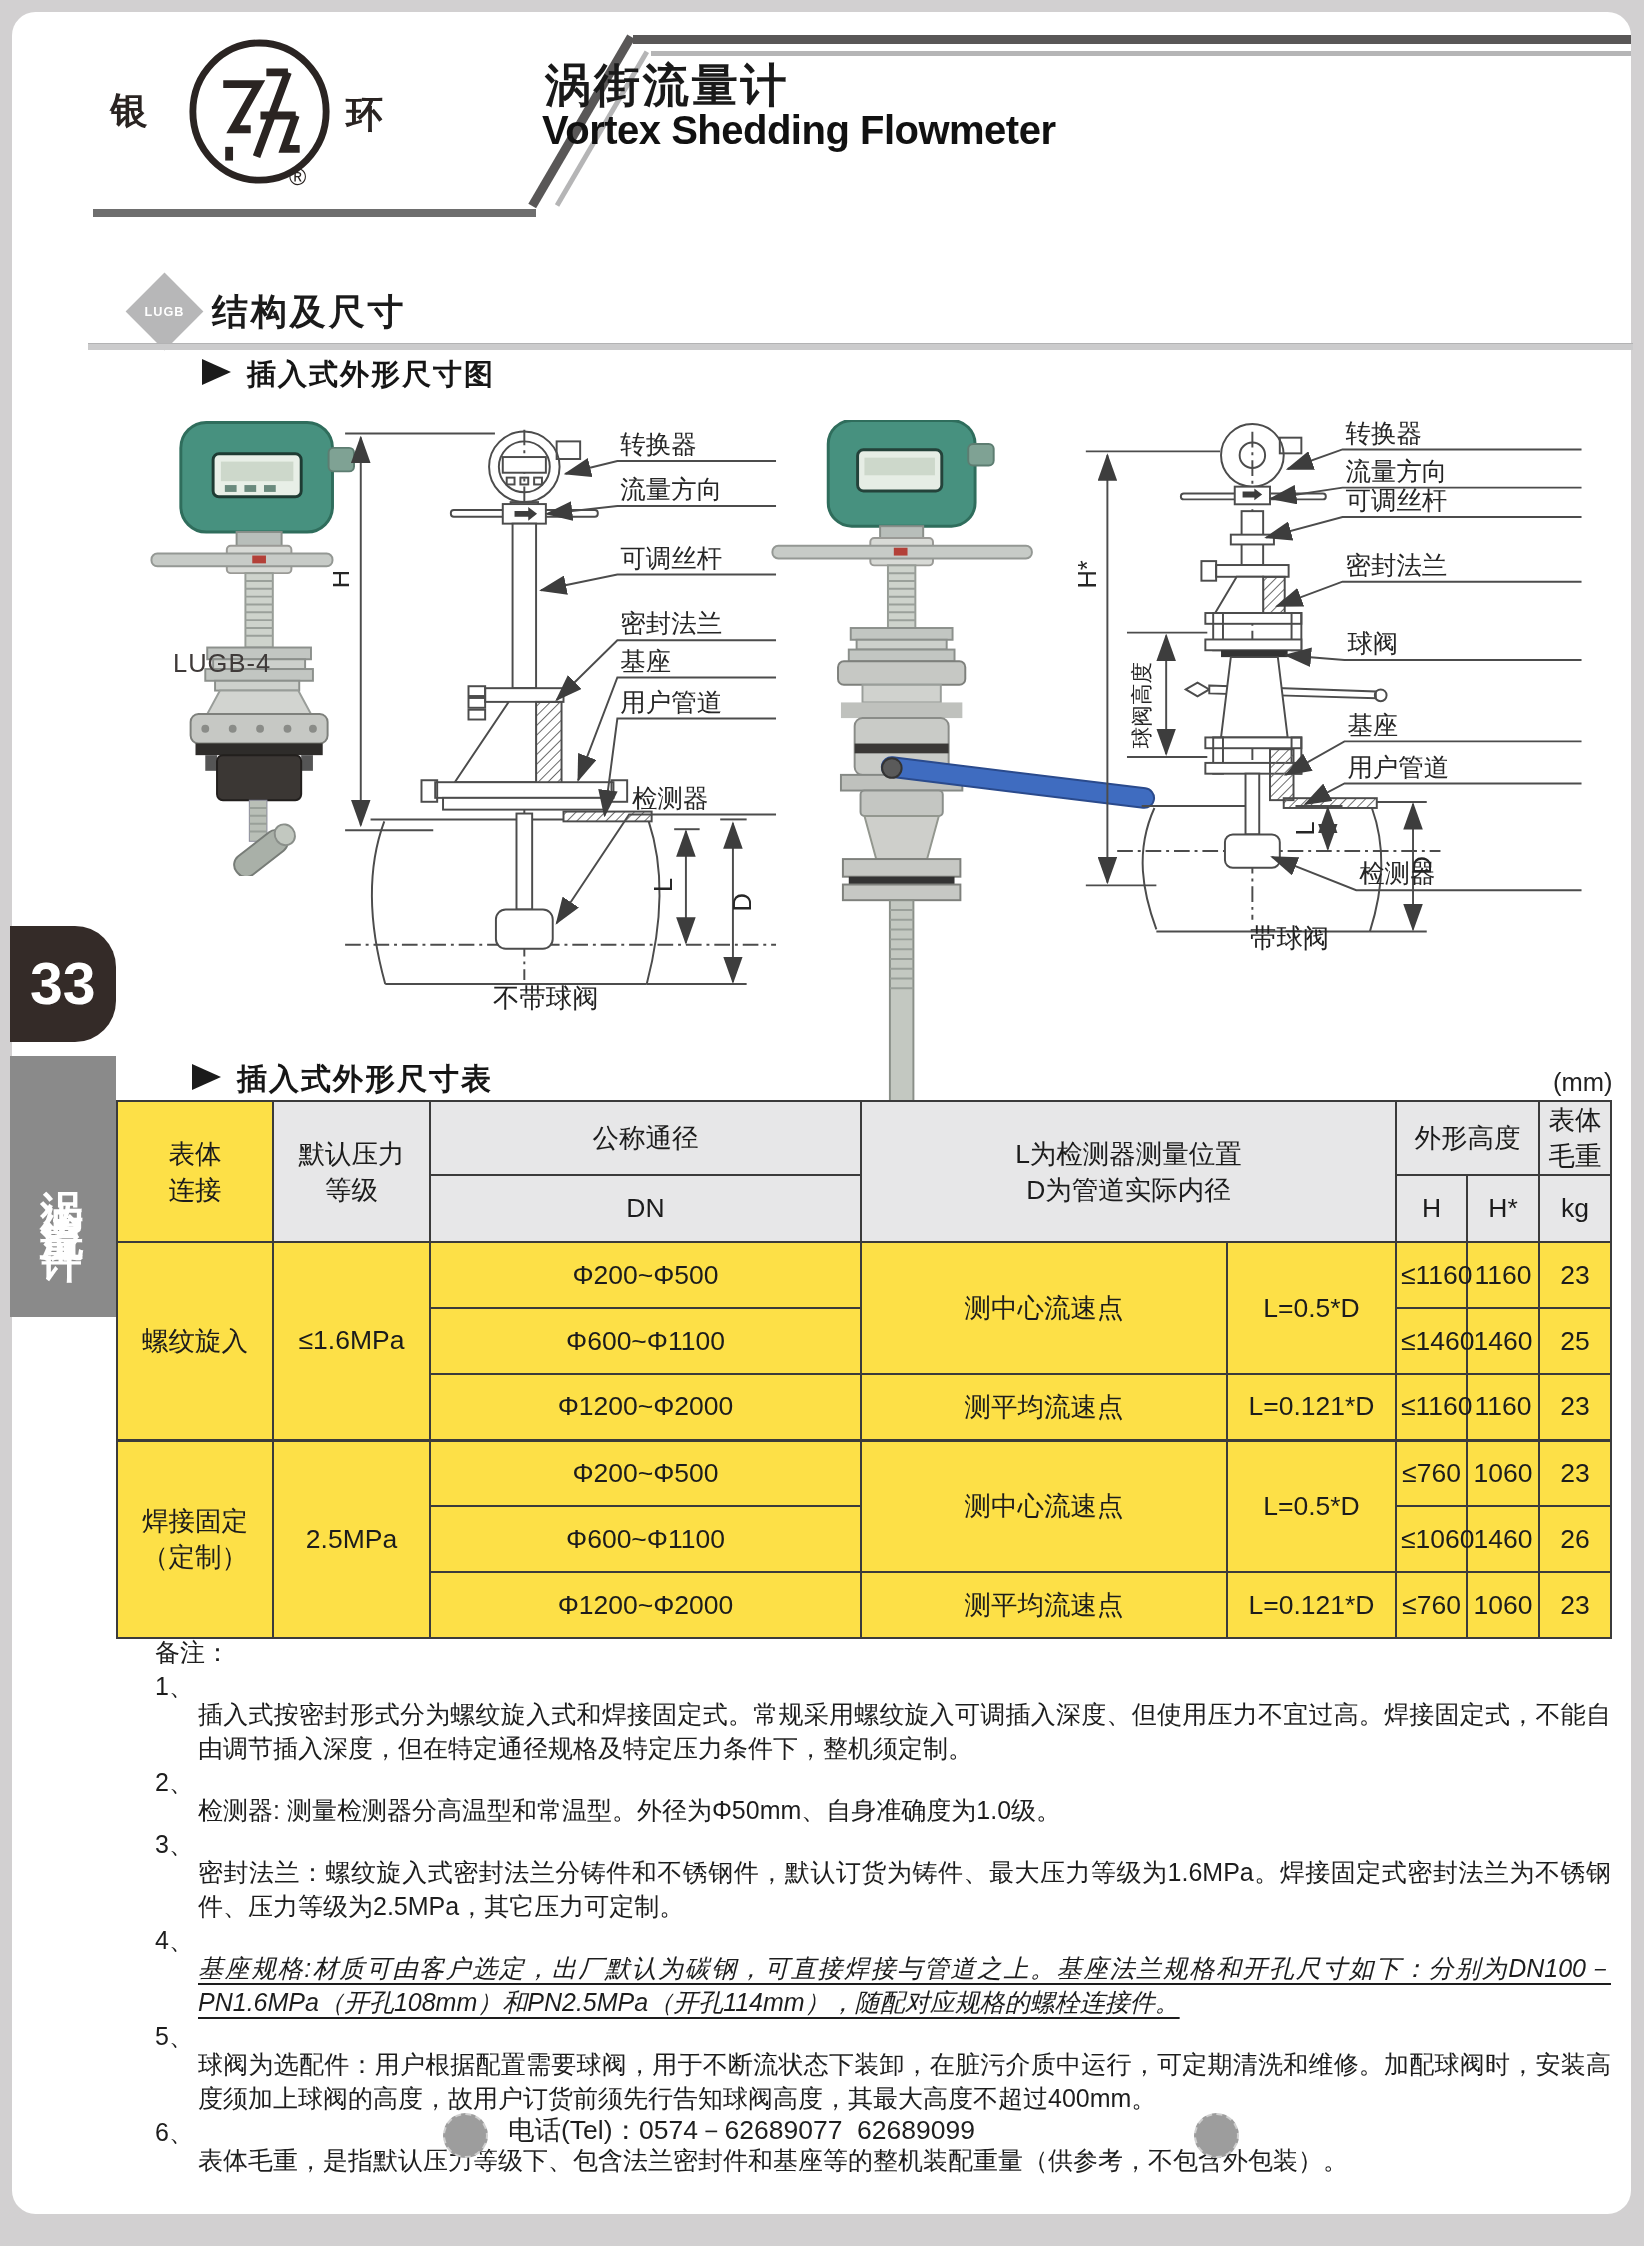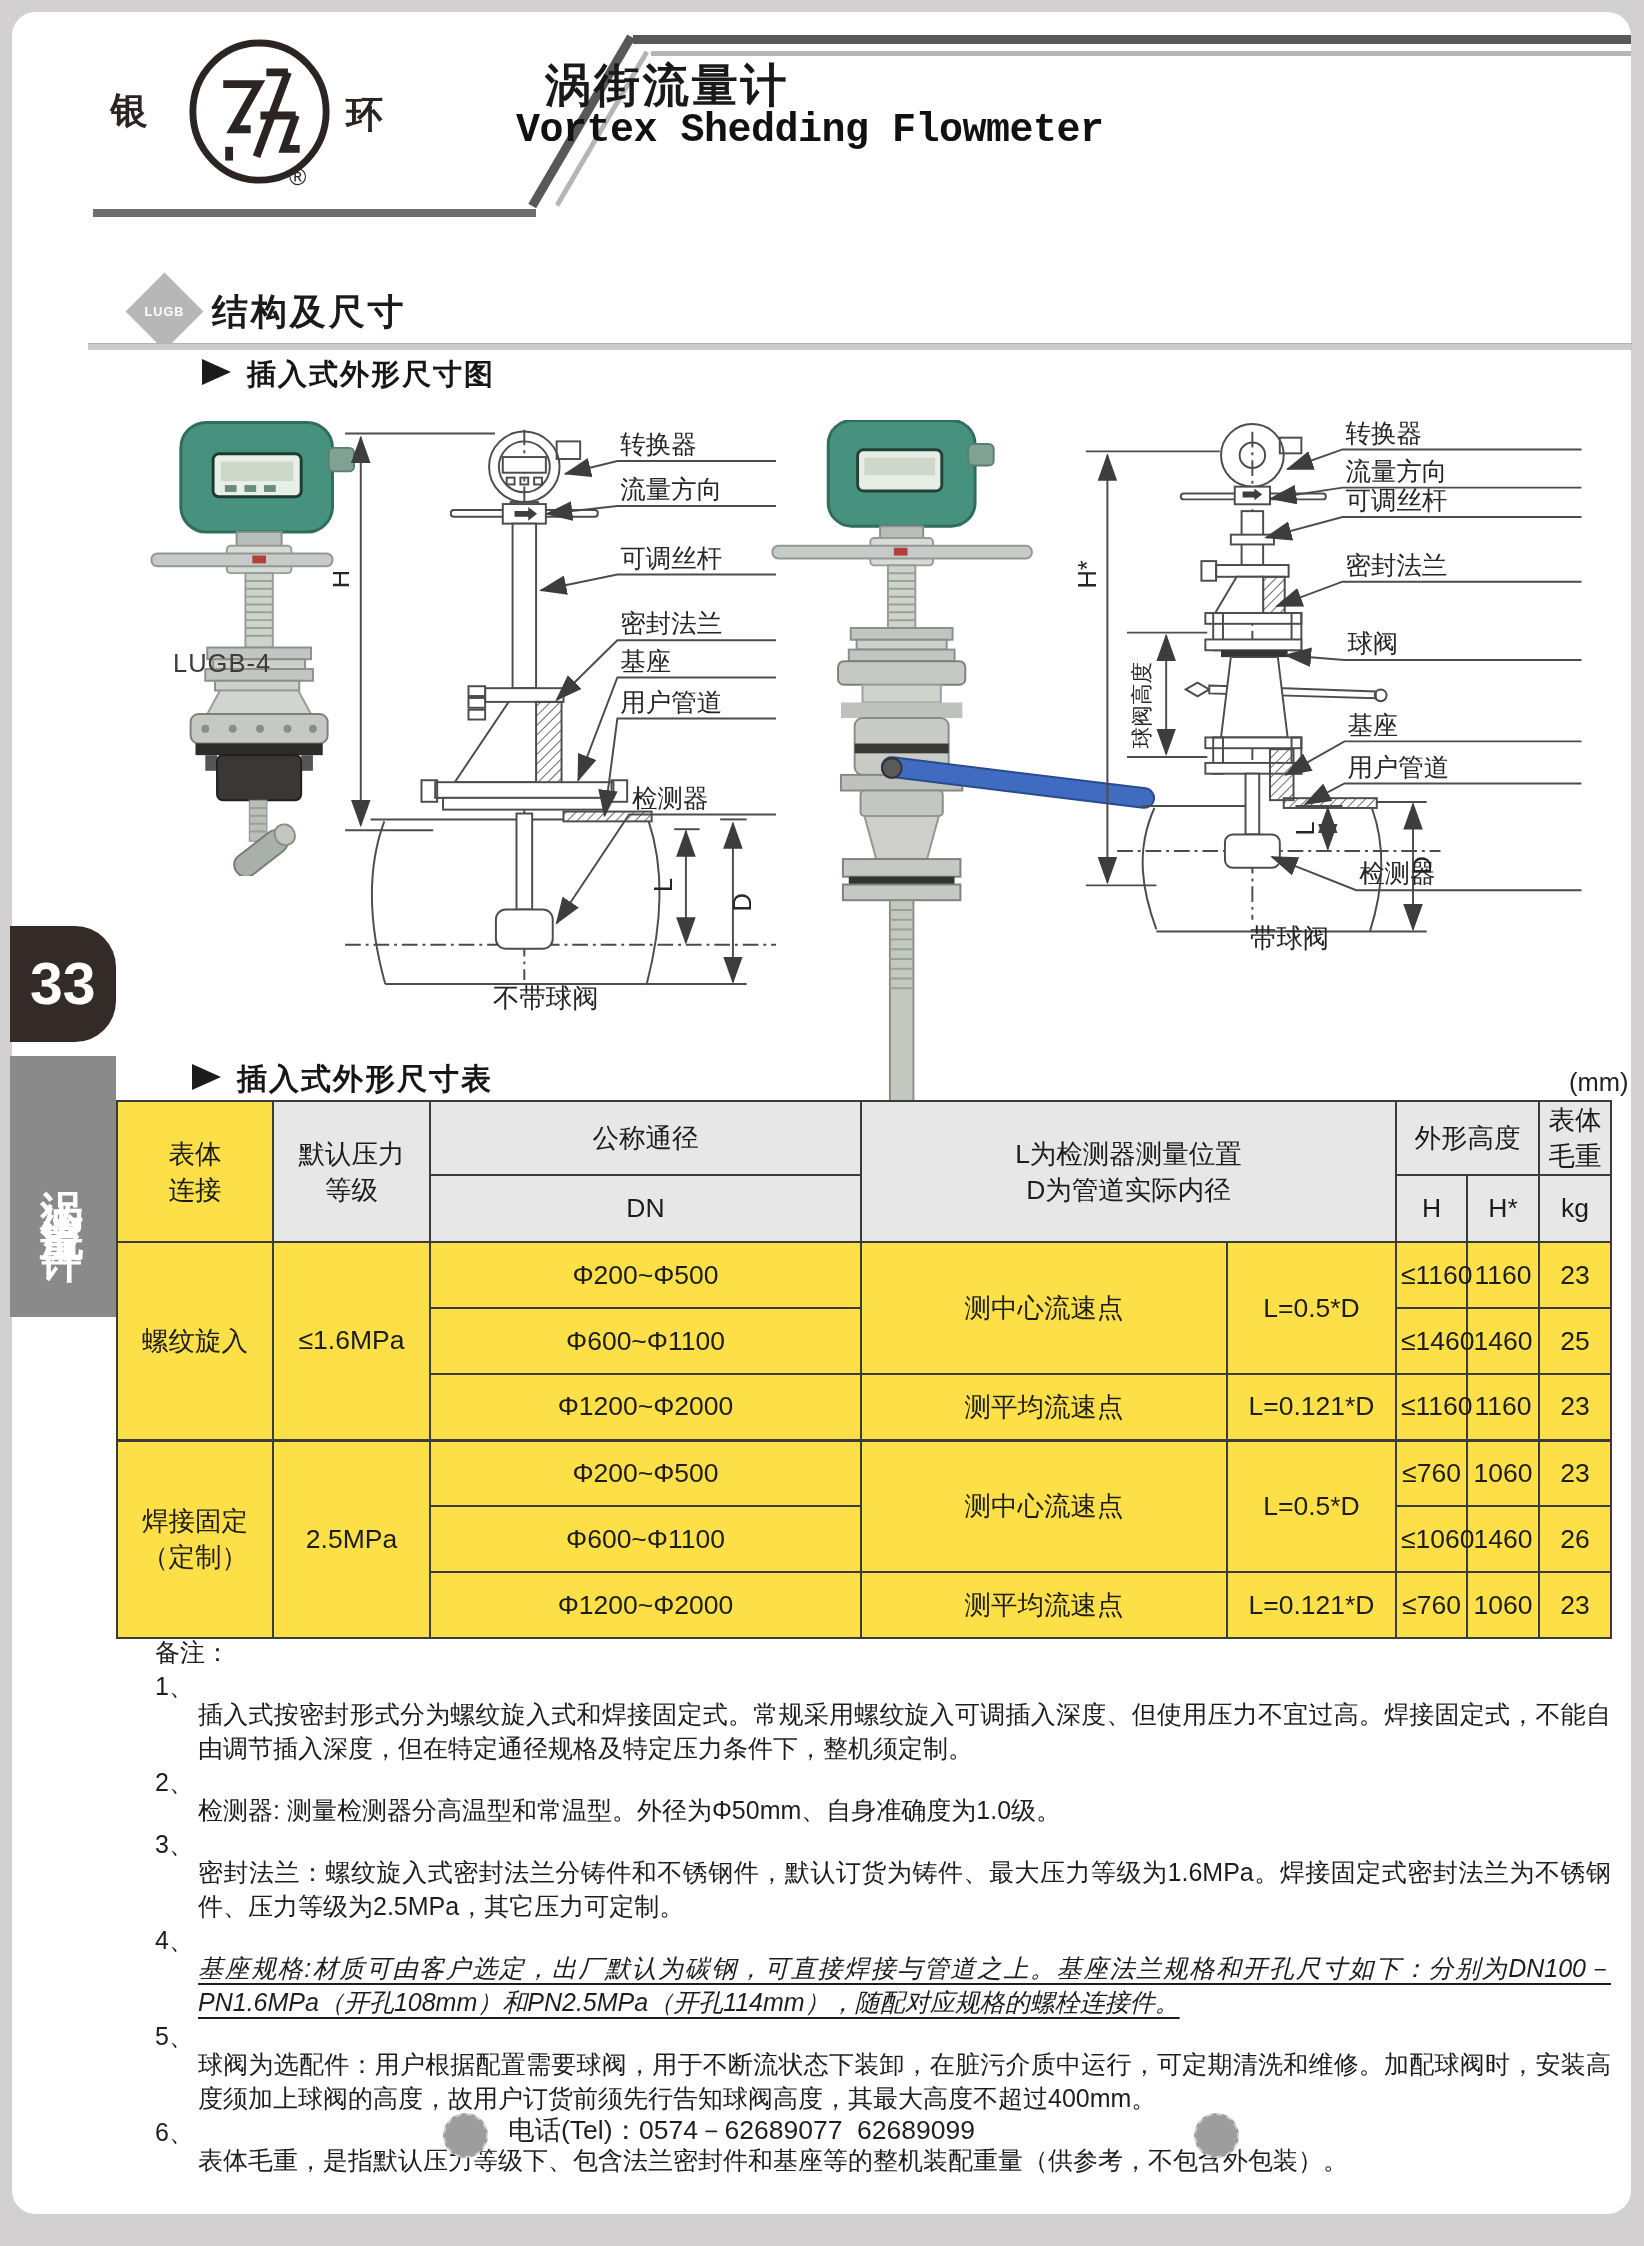--- a/index.html
+++ b/index.html
@@ -62,21 +62,21 @@
   <span class="abs reg" style="left:196px;top:125px;">®</span>
 </div>
 
 <div class="abs bar" style="left:93px;top:209px;width:443px;height:7.8px;background:#6e6e6e;"></div>
 <div class="abs" style="left:633px;top:35px;right:13.7px;height:8.8px;background:#595757;"></div>
 <div class="abs" style="left:651px;top:51px;right:13.7px;height:4.9px;background:#b5b5b6;"></div>
 <div class="abs diag" style="left:635px;top:39px;width:196px;height:8.8px;background:#595757;transform:rotate(120.3deg);"></div>
 <div class="abs diag" style="left:649px;top:53px;width:178px;height:4.9px;background:#b5b5b6;transform:rotate(120.3deg);"></div>
 
 <div class="abs title-cn" style="left:545px;top:55px;">涡街流量计</div>
-<div class="abs title-en" style="left:516px;top:108px;font-family:Liberation Mono, monospace;">Vortex Shedding Flowmeter</div>
+<div class="abs title-en" style="left:542px;top:108px;">Vortex Shedding Flowmeter</div>
 
 <div class="abs diamond" style="left:137px;top:284px;">
   <span>LUGB</span>
 </div>
 <div class="abs sec-title" style="left:212px;top:288px;">结构及尺寸</div>
 <div class="abs rule" style="left:88px;top:343px;width:1545px;height:5.9px;"></div>
 
 <div class="abs tri" style="left:202px;top:359px;"></div>
 <div class="abs subtitle" style="left:247px;top:355px;">插入式外形尺寸图</div>
 
@@ -337,21 +337,21 @@
 
 <div class="abs tab33" style="left:9.8px;top:926px;width:106px;height:116px;">
   <span>33</span>
 </div>
 <div class="abs side-gray" style="left:9.8px;top:1056px;width:106px;height:261px;">
   <span>涡街流量计</span>
 </div>
 
 <div class="abs tri" style="left:192px;top:1064px;"></div>
 <div class="abs subtitle" style="left:237px;top:1059px;font-size:30px;">插入式外形尺寸表</div>
-<div class="abs mm" style="left:1553px;top:1068px;margin-left:16px;">(mm)</div>
+<div class="abs mm" style="left:1553px;top:1068px;">(mm)</div>
 
 <table class="dim abs" style="left:116px;top:1100px;">
   <colgroup>
     <col style="width:156px">
       <col style="width:157px">
       <col style="width:431px">
       <col style="width:366px">
     <col style="width:169px">
       <col style="width:71px">
       <col style="width:72px">

